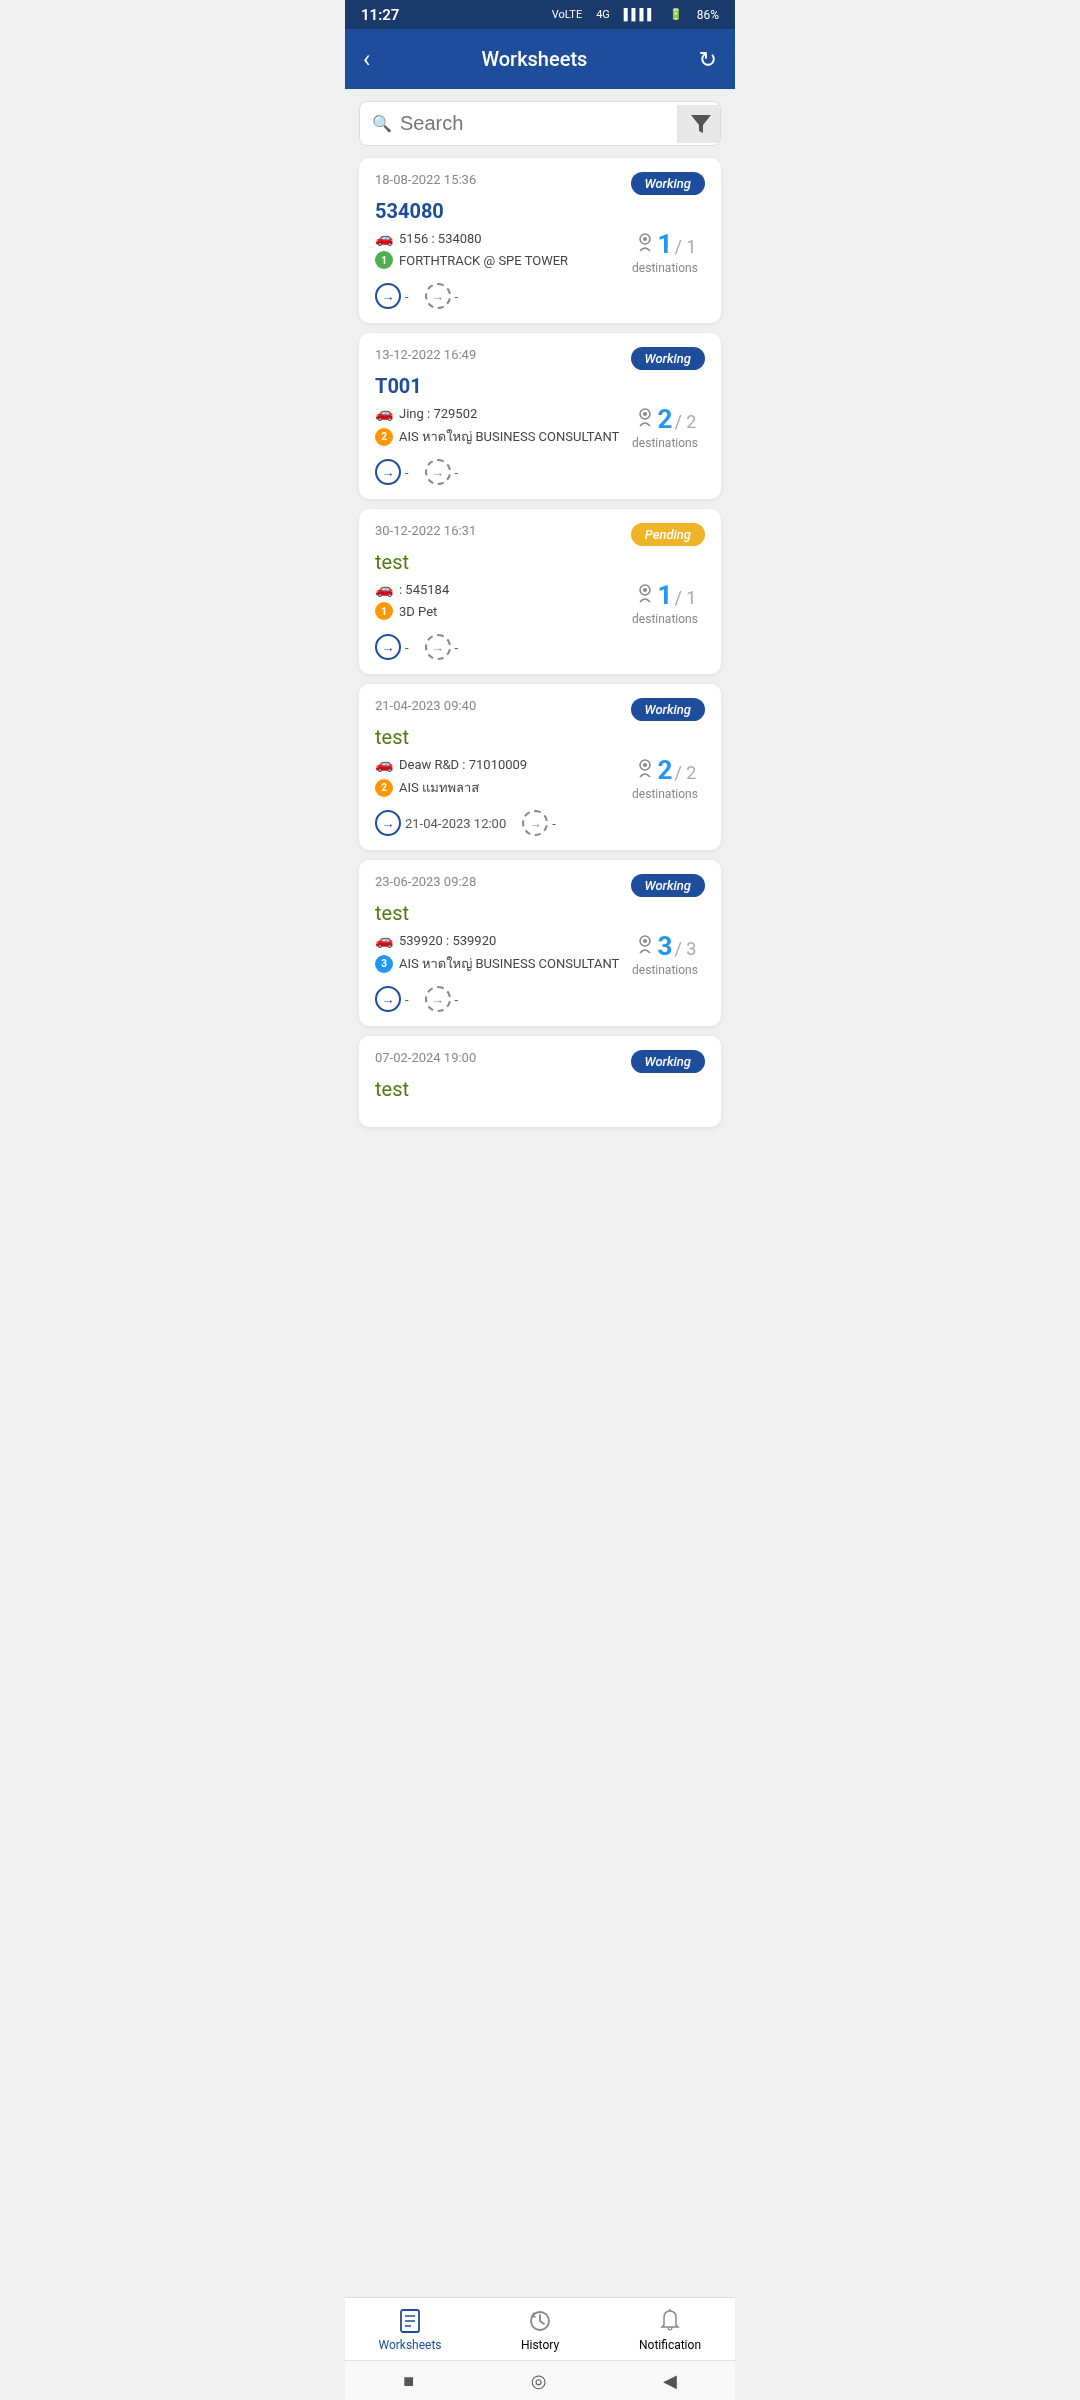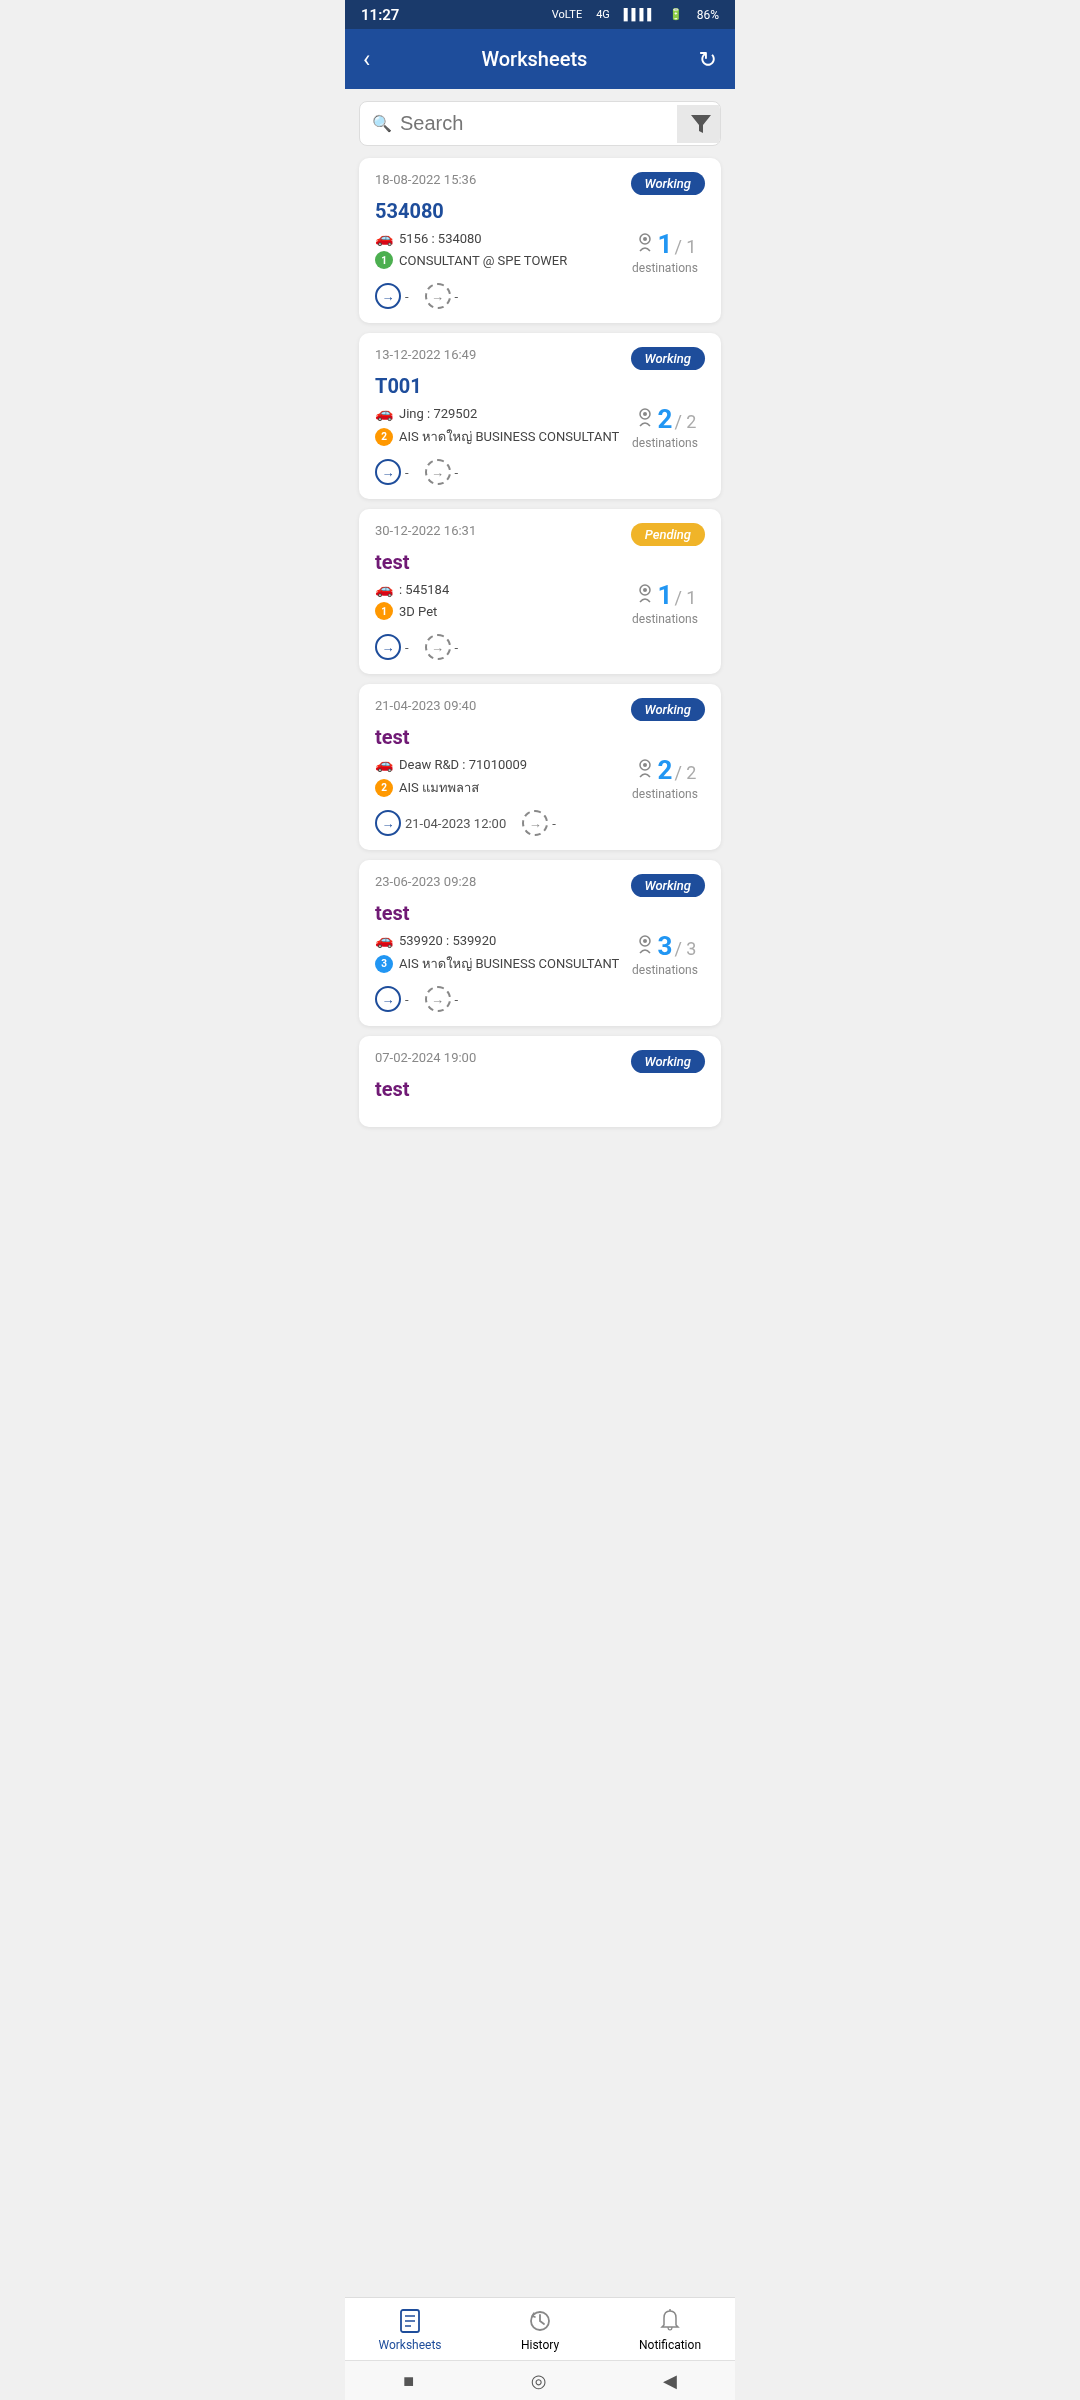--- a/index.html
+++ b/index.html
@@ -134,22 +134,22 @@
     .badge-pending { background: #f0b429; }
 
     .card-id {
       font-size: 20px;
       font-weight: 700;
       color: #1e4d9b;
       margin-bottom: 6px;
     }
     .card-id-dark {
       font-size: 20px;
-      font-weight: 700;
-      color: #701a75;
+      font-weight: 400;
+      color: #4d7c0f;
       margin-bottom: 6px;
     }
 
     .card-body {
       display: flex;
       justify-content: space-between;
       align-items: flex-start;
     }
     .card-info { flex: 1; }
     .card-row {
@@ -331,21 +331,21 @@
     </div>
     <div class="card-id">534080</div>
     <div class="card-body">
       <div class="card-info">
         <div class="card-row">
           <span class="icon">🚗</span>
           <span>5156 : 534080</span>
         </div>
         <div class="card-row">
           <span class="location-num loc-green">1</span>
-          <span>CONSULTANT @ SPE TOWER</span>
+          <span>FORTHTRACK @ SPE TOWER</span>
         </div>
       </div>
       <div class="dest-info">
         <div class="dest-count">
           <svg width="22" height="22" viewBox="0 0 22 22">
             <circle cx="11" cy="8" r="5" stroke="#888" stroke-width="1.5" fill="none"></circle>
             <path d="M6 20 Q11 14 16 20" stroke="#888" stroke-width="1.5" fill="none"></path>
             <circle cx="11" cy="8" r="2" fill="#888"></circle>
           </svg>
           <span class="dest-num">1</span>

